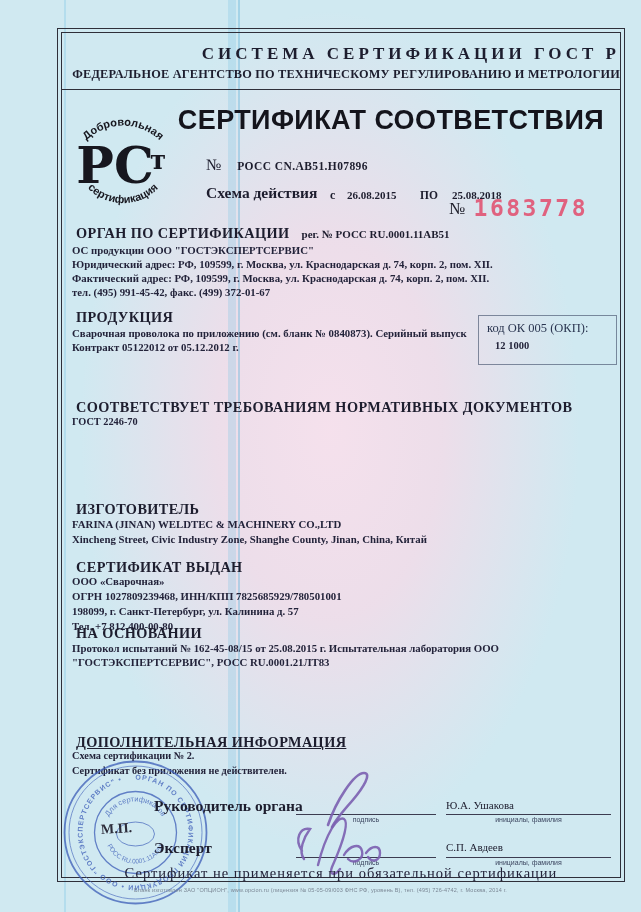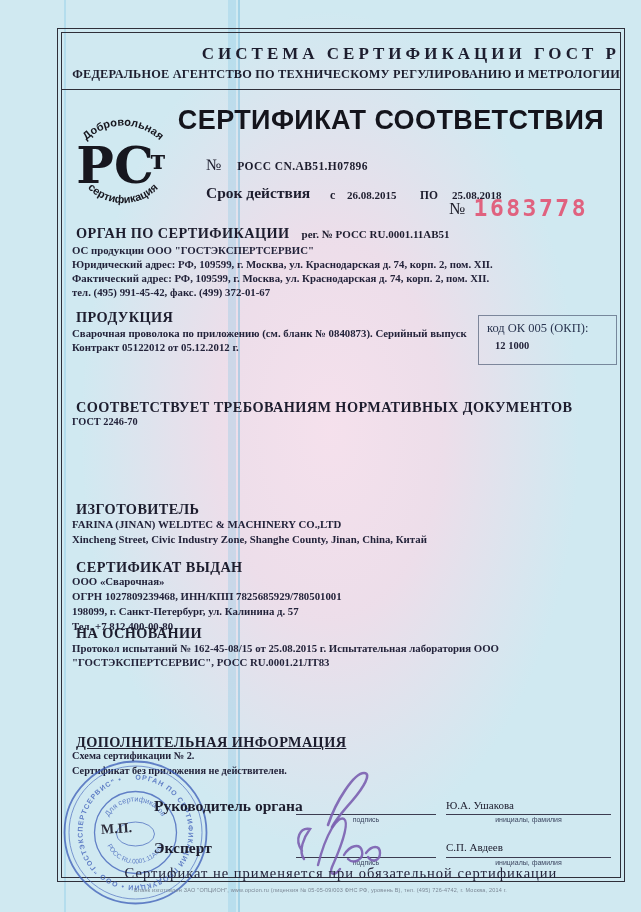--- a/index.html
+++ b/index.html
@@ -77,21 +77,21 @@
     <text x="98" y="76" text-anchor="middle" font-family="DejaVu Serif, serif" font-size="26" font-weight="bold" fill="#17171f">т</text>
   </svg>
 
   <div class="abs title">СЕРТИФИКАТ СООТВЕТСТВИЯ</div>
 
   <div class="abs" style="left:148px;top:127px;white-space:nowrap;">
     <span class="regno-sign">№</span>
     <span class="regno-num" style="margin-left:12px;">РОСС CN.AB51.H07896</span>
   </div>
 
-  <span class="abs validity-label" style="left:148px;top:155px;">Срок действия</span>
+  <span class="abs validity-label" style="left:148px;top:155px;">Схема действия</span>
   <span class="abs small-bold" style="left:272px;top:159px;font-size:12px;">с</span>
   <span class="abs small-bold" style="left:289px;top:160px;">26.08.2015</span>
   <span class="abs small-bold" style="left:362px;top:160px;font-size:11.5px;">ПО</span>
   <span class="abs small-bold" style="left:394px;top:160px;">25.08.2018</span>
 
   <div class="abs serial">
     <span class="serial-sign">№</span><span class="serial-num">1683778</span>
   </div>
 
   <div class="abs" style="left:18px;top:195px;white-space:nowrap;">

